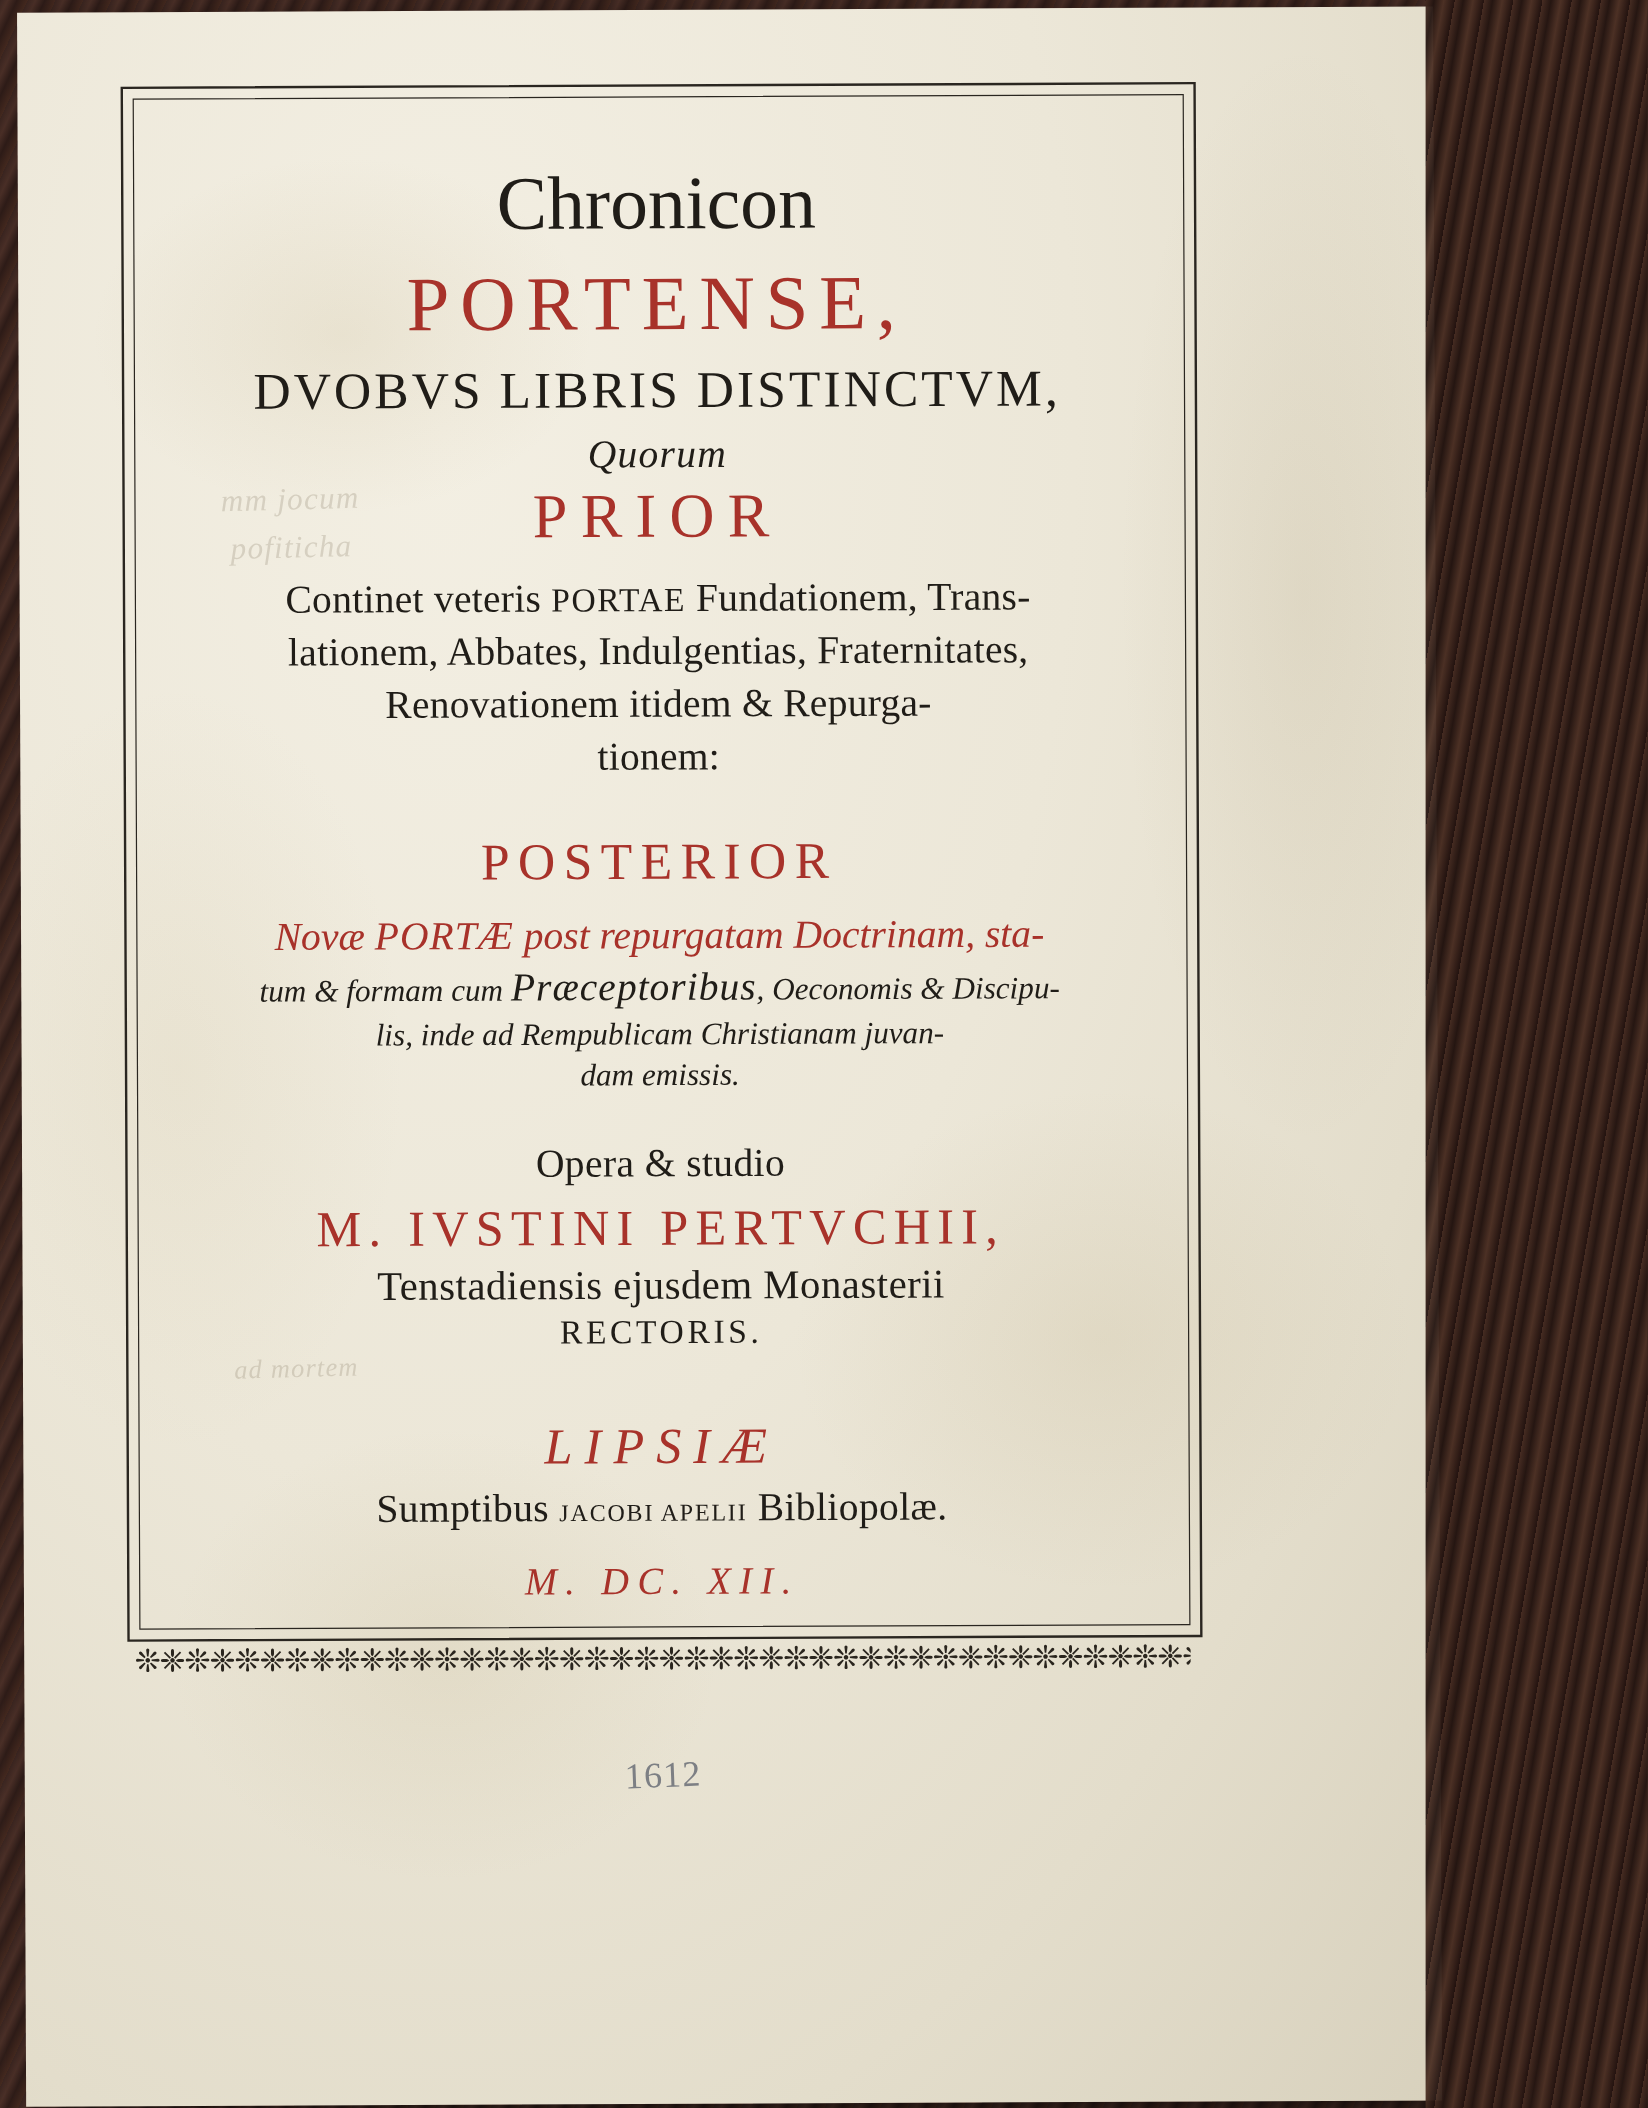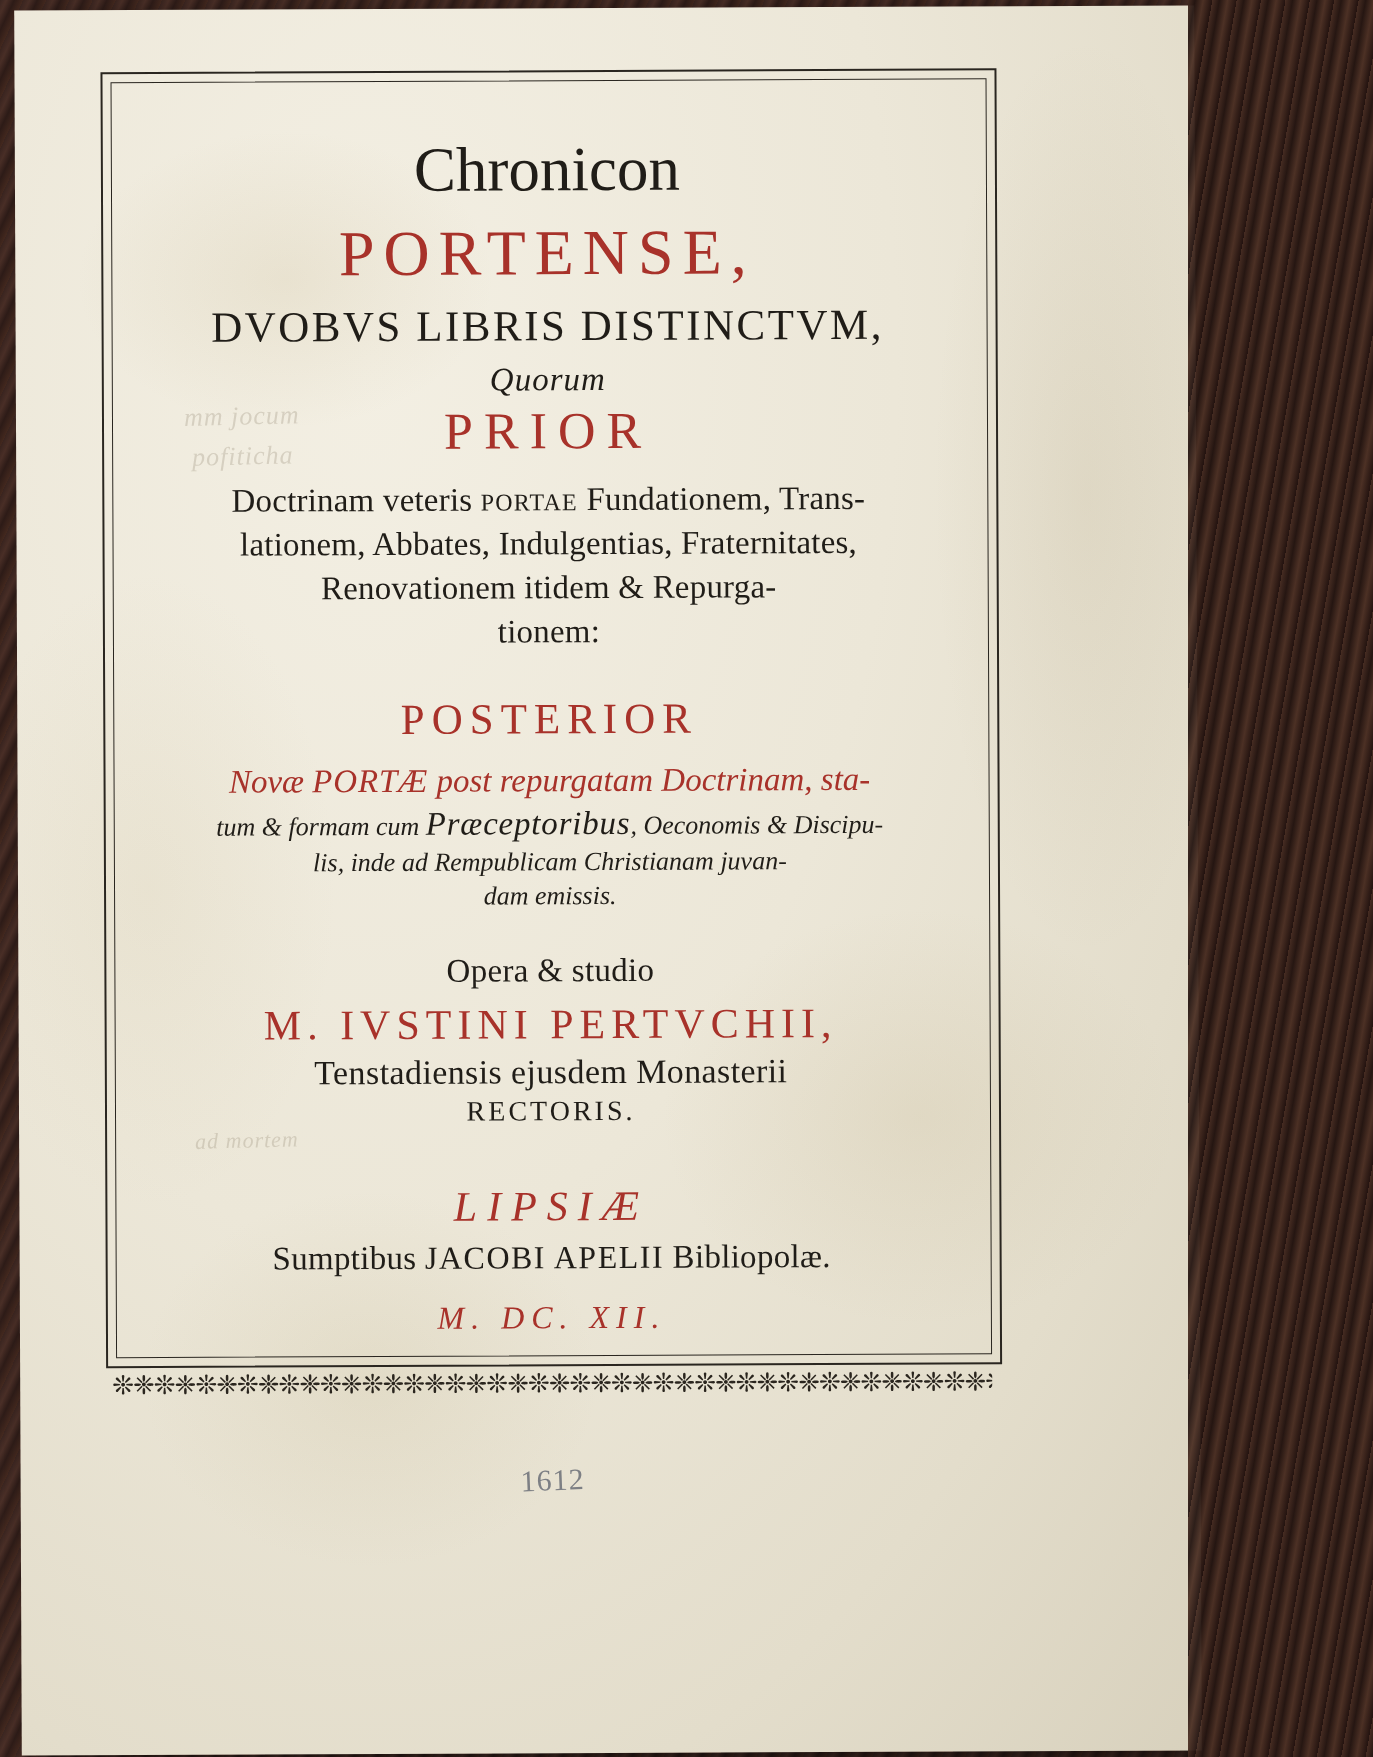--- a/index.html
+++ b/index.html
@@ -136,21 +136,21 @@
     font-size: 52px;
     letter-spacing: 11px;
     margin-top: 6px;
   }
   .l-body1 {
     font-size: 33px;
     margin-top: 20px;
     line-height: 1.33;
     letter-spacing: .2px;
   }
-  .l-body1 .sc { font-size: 24px; letter-spacing: 1.2px; }
+  .l-body1 .sc { font-size: 28px; letter-spacing: 1.2px; }
   .l-posterior {
     font-size: 43px;
     letter-spacing: 7px;
     margin-top: 42px;
   }
   .l-body2 {
     font-size: 30px;
     font-style: italic;
     margin-top: 18px;
     line-height: 1.30;
@@ -182,21 +182,21 @@
     font-size: 42px;
     font-style: italic;
     letter-spacing: 10px;
     margin-top: 58px;
   }
   .l-sumptibus {
     font-size: 33px;
     margin-top: 12px;
     letter-spacing: .3px;
   }
-  .l-sumptibus .sc { font-size: 32px; letter-spacing: 1.5px; }
+  .l-sumptibus .sc { font-size: 20px; letter-spacing: 1.5px; }
   .l-year {
     font-size: 32px;
     font-style: italic;
     letter-spacing: 7px;
     margin-top: 26px;
   }
 
   
   #ornament {
     position: absolute;
@@ -252,21 +252,21 @@
 
       <div class="line l-portense red">PORTENSE,</div>
 
       <div class="line l-duobus blk">DVOBVS LIBRIS DISTINCTVM,</div>
 
       <div class="line l-quorum blk">Quorum</div>
 
       <div class="line l-prior red">PRIOR</div>
 
       <div class="l-body1 blk">
-        <div><span>Doctrinam veteris </span><span class="sc">PORTAE</span><span> Fundationem, Trans-</span></div>
+        <div><span>Continet veteris </span><span class="sc">PORTAE</span><span> Fundationem, Trans-</span></div>
         <div>lationem, Abbates, Indulgentias, Fraternitates,</div>
         <div>Renovationem itidem &amp; Repurga-</div>
         <div>tionem:</div>
       </div>
 
       <div class="line l-posterior red">POSTERIOR</div>
 
       <div class="l-body2">
         <div class="red big"><span>Novæ </span><span class="sc">PORTÆ</span><span> post repurgatam Doctrinam, sta-</span></div>
         <div class="blk small"><span>tum &amp; formam cum </span><span class="sc">Præceptoribus</span><span>, Oeconomis &amp; Discipu-</span></div>

